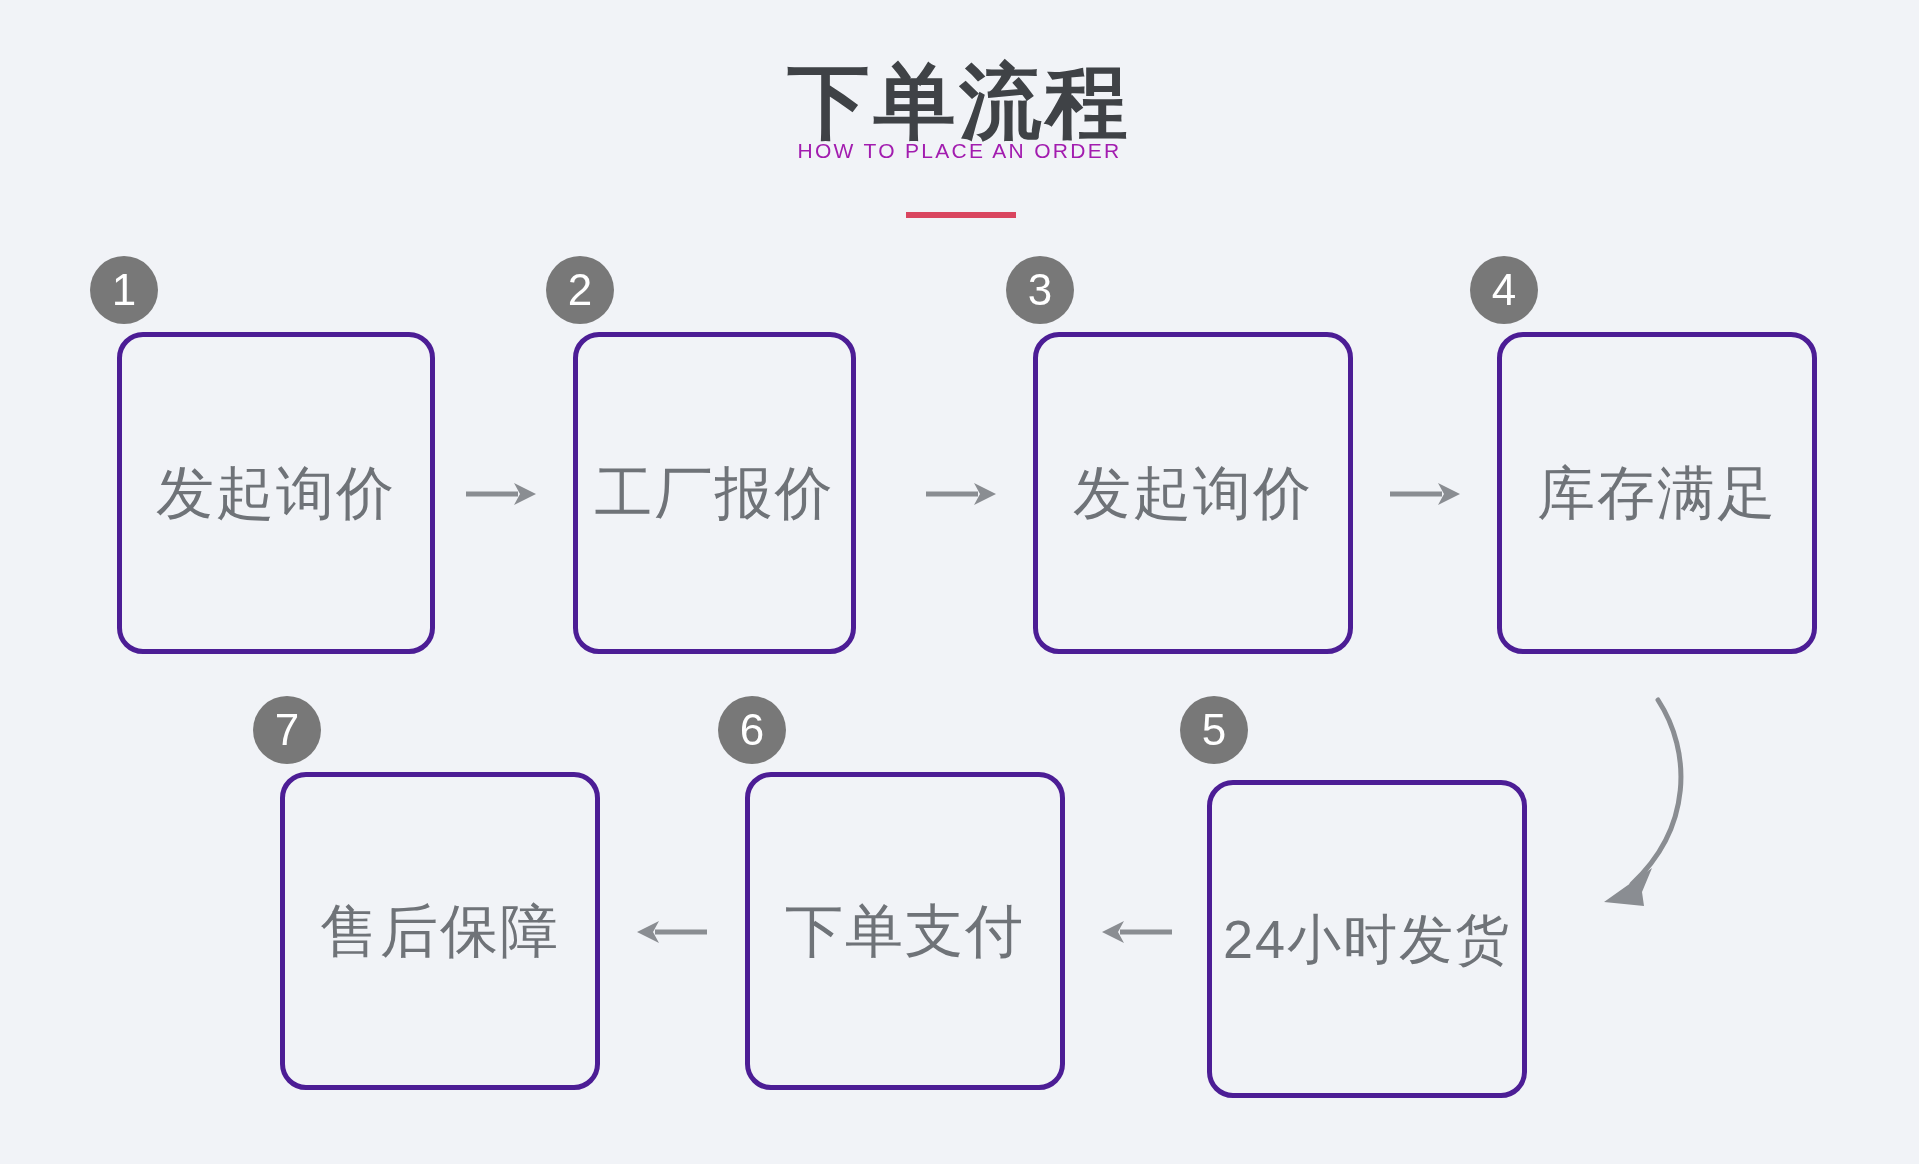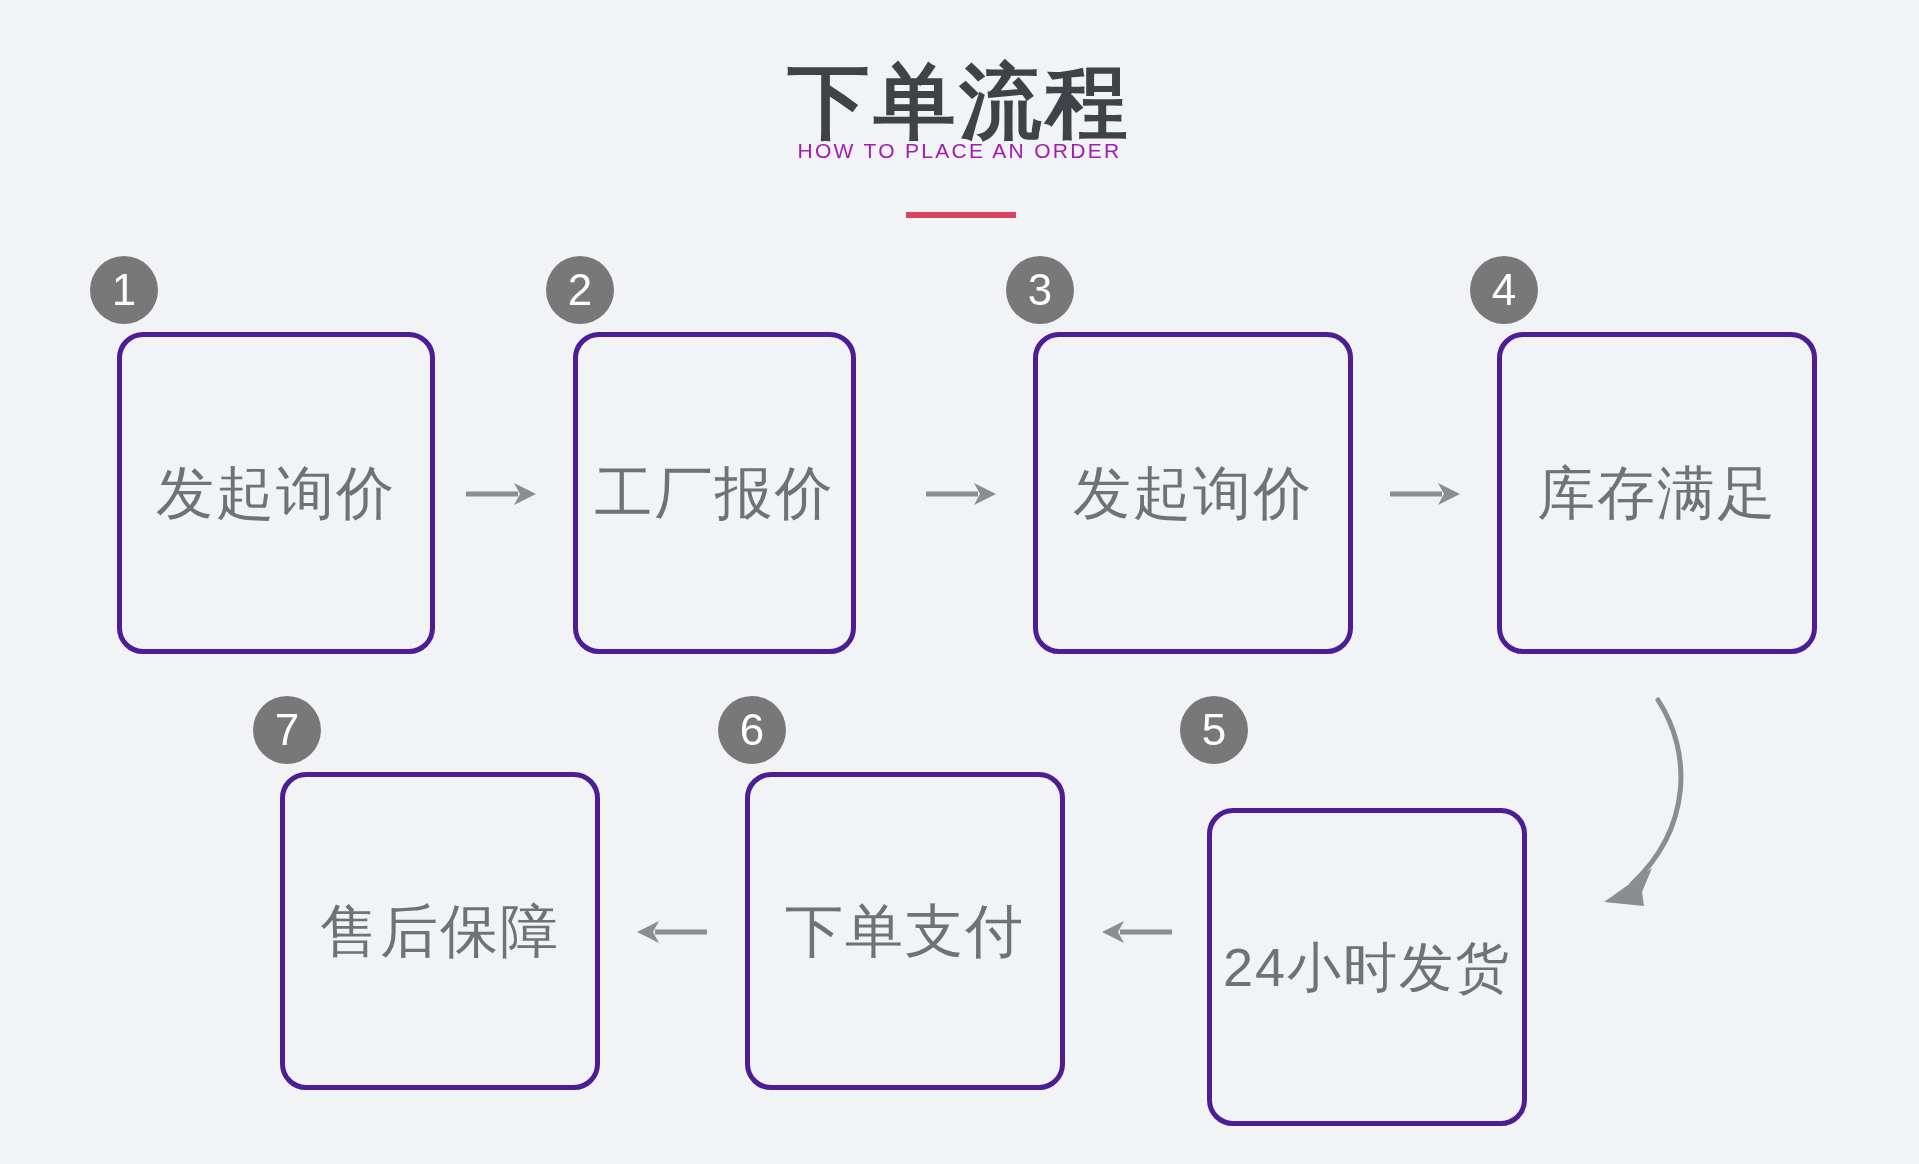--- a/index.html
+++ b/index.html
@@ -194,18 +194,18 @@
   </div>
   <div class="step-badge" style="left:718px; top:696px;">6</div>
 
   <div class="arrow" style="left:1100px; top:915px;">
     <svg viewBox="0 0 74 34" xmlns="http://www.w3.org/2000/svg">
       <line x1="20" y1="17" x2="72" y2="17" stroke="#8a8d92" stroke-width="5"></line>
       <polygon points="24,6 2,17 24,28 18,17" fill="#8a8d92"></polygon>
     </svg>
   </div>
 
-  <div class="step-box" style="left:1207px; top:808px; width:320px; height:318px;">
+  <div class="step-box" style="left:1207px; top:780px; width:320px; height:318px;">
     <div class="step-label" style="font-size:54px;">24小时发货</div>
   </div>
   <div class="step-badge" style="left:1180px; top:696px;">5</div>
 
 </div>
 
 </body></html>

